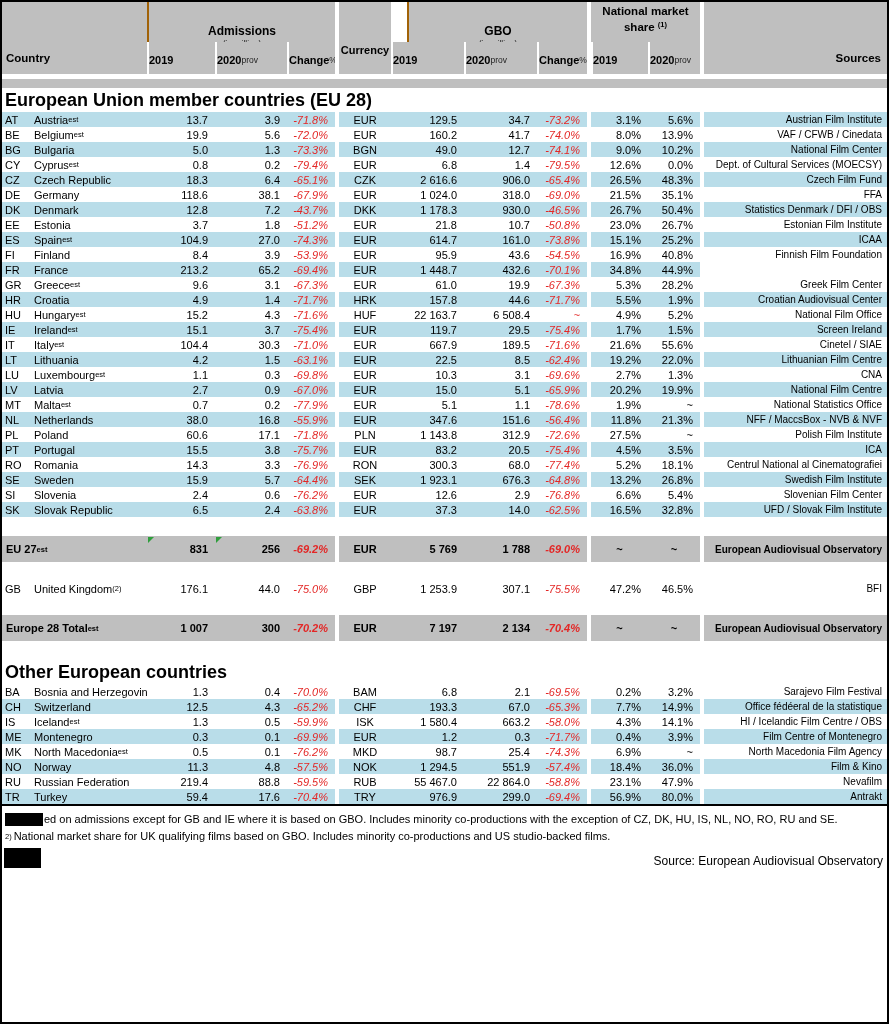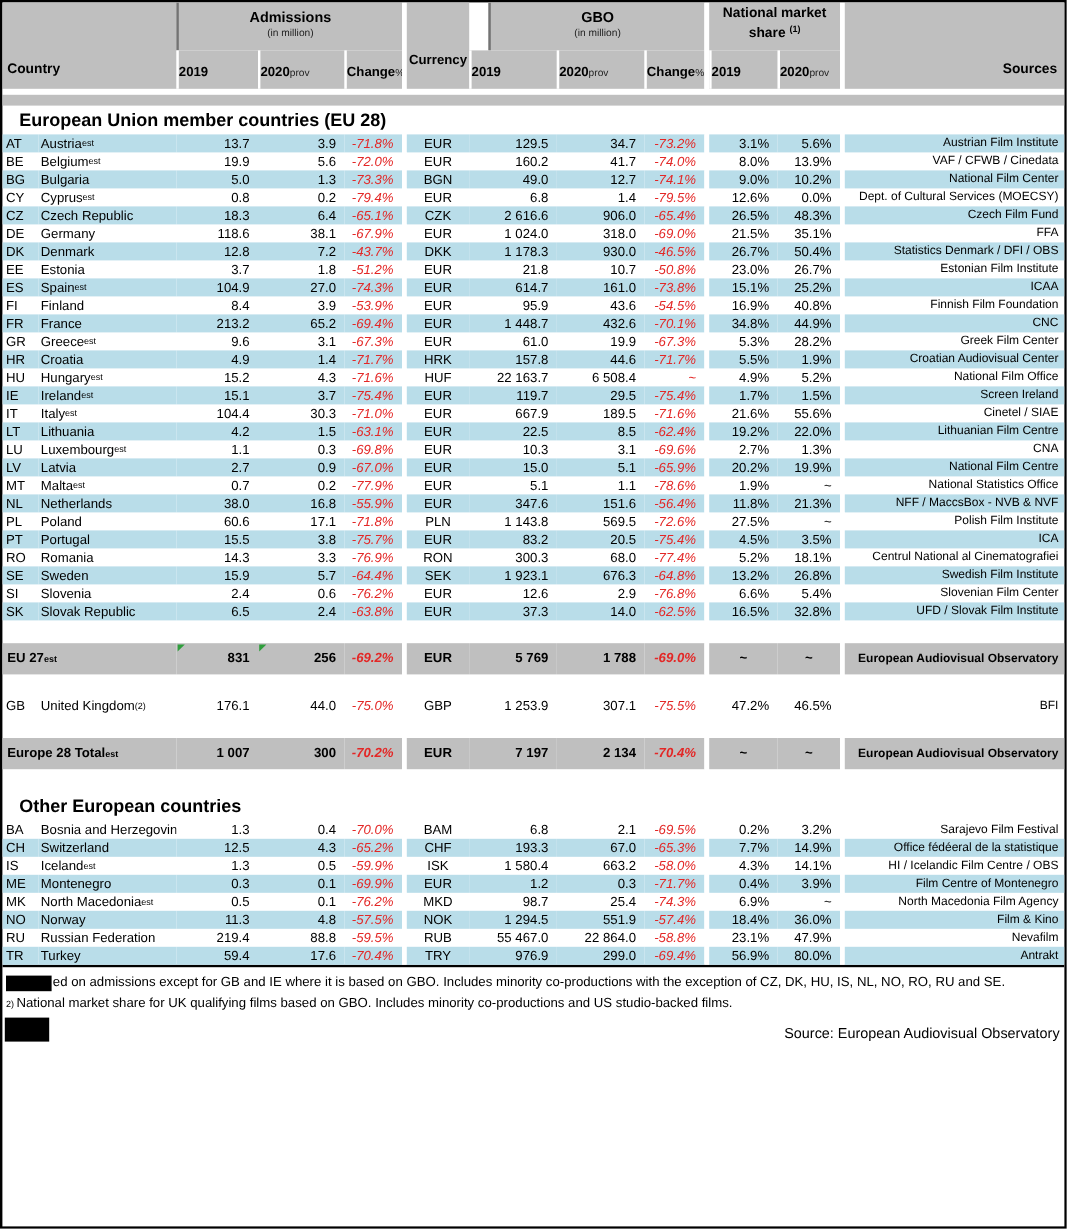--- a/index.html
+++ b/index.html
@@ -7,39 +7,39 @@
   body{font-family:"Liberation Sans", sans-serif; color:#000;}
   .frame{
     width:889px;height:1024px;border:2px solid #000;background:#fff;
     position:relative; overflow:hidden;
     --cols: 30px 115px 68px 72px 48px 4px 52px 73px 73px 50px 4px 57px 52px 4px 183px;
   }
   
   .thead{display:grid;grid-template-columns:var(--cols);grid-template-rows:40px 32px;height:72px;}
   .hcell{background:#bfbfbf;}
   .h-country{grid-area:1/1/3/3;display:flex;align-items:flex-end;padding:0 0 10px 4px;font-weight:bold;font-size:11.5px;}
-  .h-group{text-align:center;padding-top:5px;border-left:2px solid #737373;}
+  .h-group{text-align:center;padding-top:22px;border-left:2px solid #a16207;}
   .h-group .g-title{font-weight:bold;font-size:12px;}
   .h-group .g-unit{font-size:8.5px;color:#222;margin-top:1px;}
   .h-adm{grid-area:1/3/2/6;}
   .h-gbo{grid-area:1/8/2/11;margin-left:16px;}
   .h-nms{grid-area:1/12/2/14;border-left:none;padding-top:3px;}
   .h-nms .g-title{font-size:11.5px;line-height:13px;}
   .h-currency{grid-area:1/7/3/8;display:flex;align-items:center;justify-content:center;font-weight:bold;font-size:11px;padding-top:24px;}
   .h-sources{grid-area:1/15/3/16;display:flex;align-items:flex-end;justify-content:flex-end;padding:0 6px 10px 0;font-weight:bold;font-size:11.5px;}
   .h-sub{grid-row:2;display:flex;flex-direction:row;align-items:center;padding:3px 7px 0 0;border-left:2px solid #fff;}
   .h-sub .main{font-weight:bold;font-size:11px;line-height:12px;}
   .h-sub .small{font-size:8.5px;color:#222;line-height:10px;}
   .h-gap{background:#fff;grid-row:1/3;}
   .sup{font-size:7.5px;vertical-align:4px;}
   .as-sub{vertical-align:0;}
   
   .band-white{height:5px;background:#fff;}
   .band-gray{height:9px;background:#bfbfbf;}
-  .section-title{height:24px;display:flex;align-items:center;font-weight:bold;font-size:15px;padding-left:14px;}
+  .section-title{height:24px;display:flex;align-items:center;font-weight:bold;font-size:18px;padding-left:3px;}
   .section-title.other{margin-top:4px;}
   
   .row{display:grid;grid-template-columns:var(--cols);height:15px;}
   .cell{display:flex;align-items:center;font-size:11px;overflow:hidden;white-space:nowrap;}
   .row.blue .cell{background:#b9dde9;}
   .gapcol{background:#fff;}
   .c-code{padding-left:3px;}
   .c-name{padding-left:2px;}
   .num{justify-content:flex-end;padding-right:7px;}
   .c-cur{justify-content:center;}
@@ -335,21 +335,20 @@
     <span class="cell num chg v-achg">-69.4%</span>
     <span class="gapcol"></span>
     <span class="cell c-cur v-cur">EUR</span>
     <span class="cell num v-g19">1 448.7</span>
     <span class="cell num v-g20">432.6</span>
     <span class="cell num chg v-gchg">-70.1%</span>
     <span class="gapcol"></span>
     <span class="cell num c-n19 v-n19">34.8%</span>
     <span class="cell num c-n20 v-n20">44.9%</span>
     <span class="gapcol"></span>
-    <span class="cell c-src v-src">CNC</span>
   </div>
         <div class="row">
     <span class="cell c-code v-code">GR</span>
     <span class="cell c-name">
             <span class="nm-text">Greece</span>
             <span class="sup nm-sup">est</span>
           </span>
     <span class="cell num c-a19 v-a19">9.6</span>
     <span class="cell num c-a20 v-a20">3.1</span>
     <span class="cell num chg v-achg">-67.3%</span>
@@ -544,21 +543,21 @@
     <span class="cell c-code v-code">PL</span>
     <span class="cell c-name">
             <span class="nm-text">Poland</span>
           </span>
     <span class="cell num c-a19 v-a19">60.6</span>
     <span class="cell num c-a20 v-a20">17.1</span>
     <span class="cell num chg v-achg">-71.8%</span>
     <span class="gapcol"></span>
     <span class="cell c-cur v-cur">PLN</span>
     <span class="cell num v-g19">1 143.8</span>
-    <span class="cell num v-g20">569.5</span>
+    <span class="cell num v-g20">312.9</span>
     <span class="cell num chg v-gchg">-72.6%</span>
     <span class="gapcol"></span>
     <span class="cell num c-n19 v-n19">27.5%</span>
     <span class="cell num c-n20 v-n20">~</span>
     <span class="gapcol"></span>
     <span class="cell c-src v-src">Polish Film Institute</span>
   </div>
         <div class="row blue">
     <span class="cell c-code v-code">PT</span>
     <span class="cell c-name">

